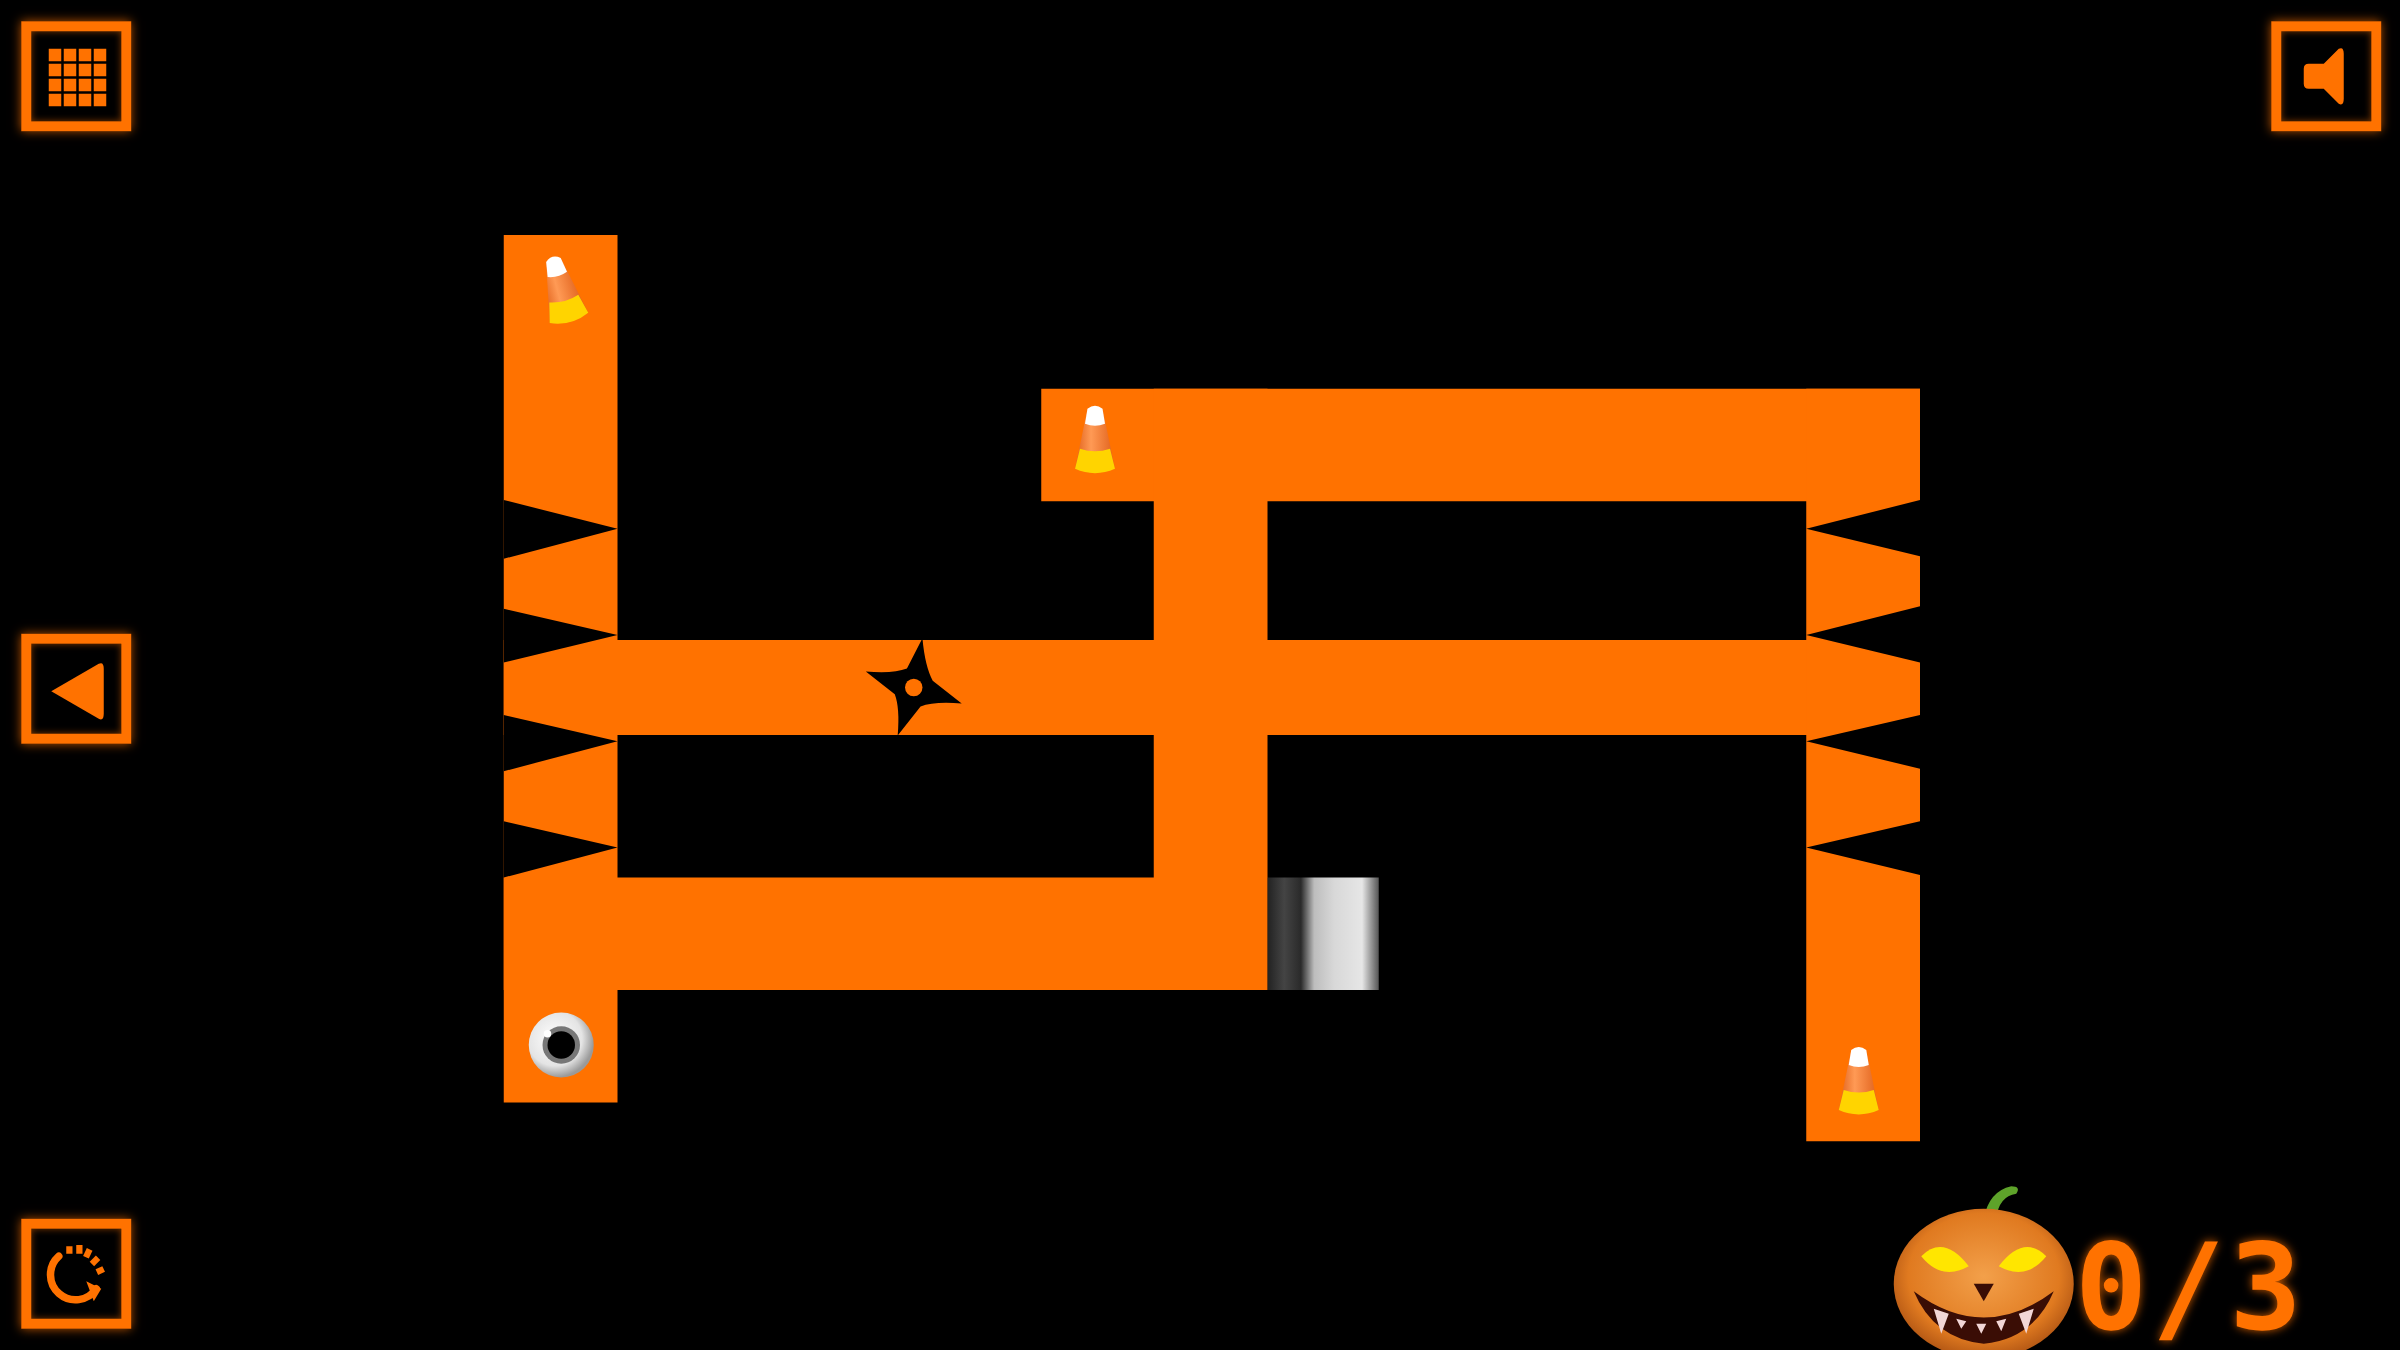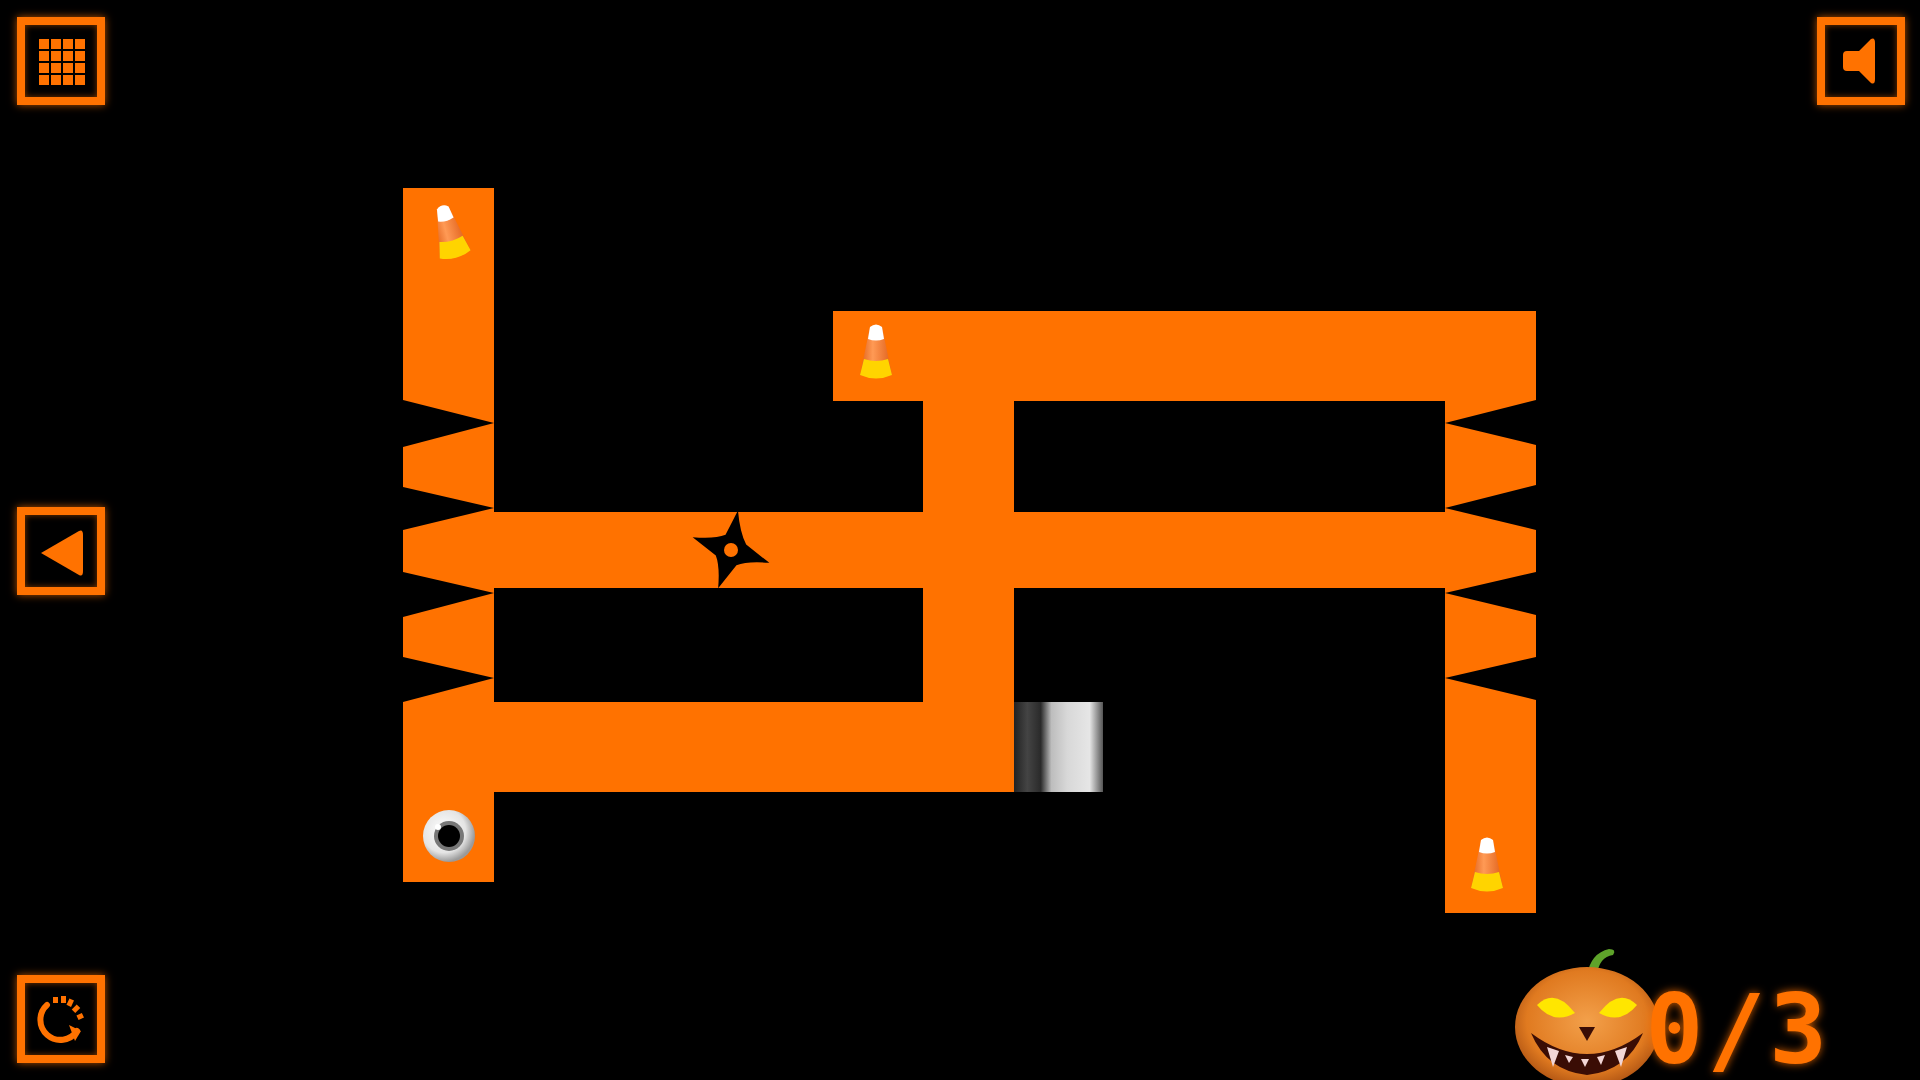--- a/index.html
+++ b/index.html
@@ -6,23 +6,23 @@
   body { width: 1920px; height: 1080px; position: relative; overflow: hidden; font-family: "DejaVu Sans", sans-serif; }
   .hud-btn {
     position: absolute; width: 88px; height: 88px; box-sizing: border-box;
     border: 8px solid #ff7200; background: #000; cursor: pointer;
     box-shadow: 0 0 8px rgba(255,114,0,0.7), inset 0 0 6px rgba(255,114,0,0.5);
     display: flex; align-items: center; justify-content: center;
   }
   .hud-btn svg { display: block; }
   #maze { position: absolute; left: 0; top: 0; }
   .score {
-    position: absolute; left: 1576px; top: 985px; height: 90px; width: 255px;
+    position: absolute; left: 1660px; top: 985px; height: 90px; width: 255px;
     color: #ff7200; font-family: "DejaVu Sans Mono", monospace; font-weight: bold; font-size: 96px;
-    line-height: 90px; letter-spacing: 4px; text-align: right;
+    line-height: 90px; letter-spacing: 4px; text-align: left;
     text-shadow: 0 0 8px rgba(255,114,0,0.8);
   }
 </style>
 </head>
 <body>
 
 <div class="hud-btn" style="left:17px;top:17px;">
   <svg width="56" height="56" viewBox="0 0 56 56">
     <g fill="#ff7200">
       <rect x="6" y="6" width="10" height="10"></rect>

